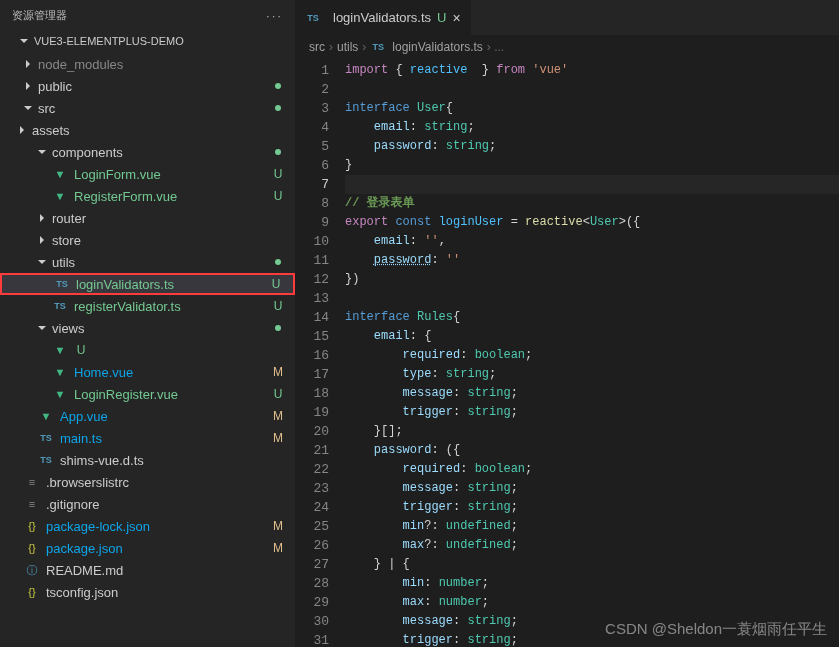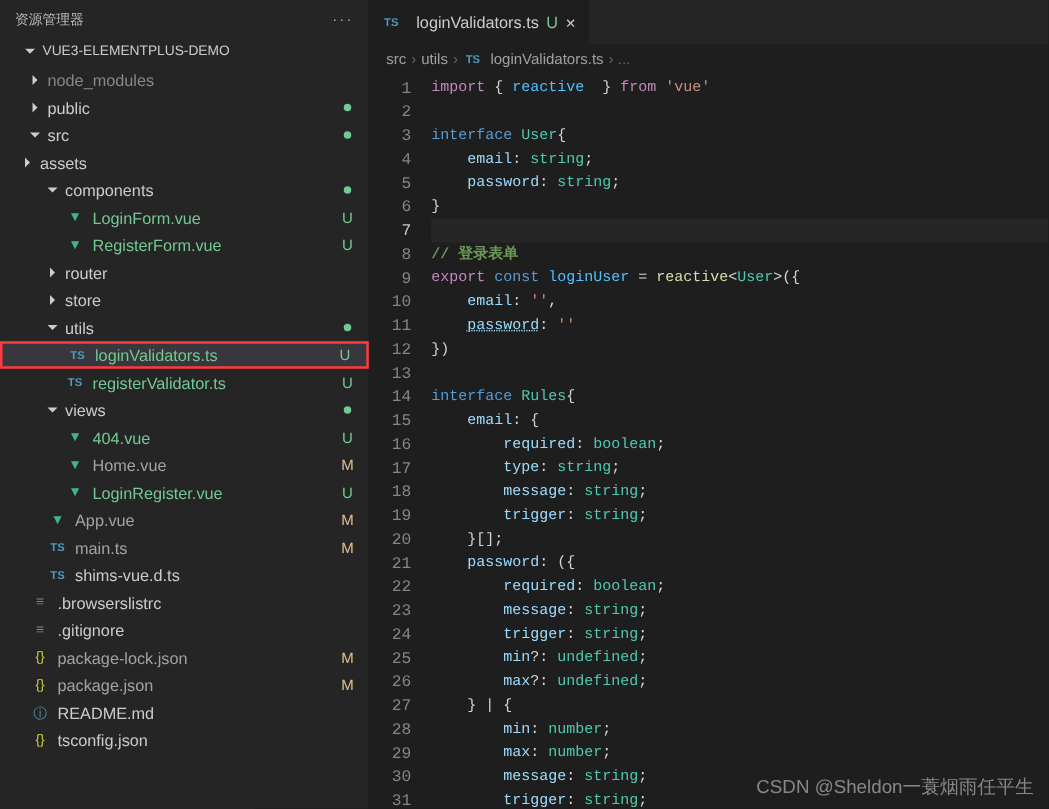--- a/index.html
+++ b/index.html
@@ -80,21 +80,21 @@
     .status.U { color: #73c991; }
     .status.M { color: #e2c08d; }
     .status-dot { width: 6px; height: 6px; border-radius: 50%; background: #73c991; margin-left: auto; margin-right: 4px; }
     .icon { width: 16px; height: 16px; margin-right: 6px; display: inline-flex; align-items: center; justify-content: center; font-size: 11px; }
     .icon.vue { color: #41b883; }
     .icon.ts { color: #519aba; font-weight: bold; font-size: 9px; }
     .icon.json { color: #cbcb41; }
     .icon.info { color: #519aba; }
     .icon.conf { color: #888; }
     .txt-u { color: #73c991; }
-    .txt-m { color: #a3a3a3; }
+    .txt-m { color: #0ea5e9; }
     .txt-dim { color: #888; }
 
     .editor-area { flex: 1; display: flex; flex-direction: column; background: #1e1e1e; }
     .tabs { display: flex; background: #252526; height: 35px; font-family: "Segoe UI", sans-serif; }
     .tab {
       display: flex;
       align-items: center;
       padding: 0 10px;
       background: #1e1e1e;
       border-right: 1px solid #252526;
@@ -223,21 +223,20 @@
         <span class="label txt-u">registerValidator.ts</span>
         <span class="status U">U</span>
       </div>
       <div class="tree-item" style="padding-left: 38px;">
         <span class="chevron down"></span>
         <span class="label ">views</span>
         <span class="status-dot U"></span>
       </div>
       <div class="tree-item" style="padding-left: 52px;">
         <span class="icon vue">▼</span>
-        <span class="label txt-u">404.vue</span>
         <span class="status U">U</span>
       </div>
       <div class="tree-item" style="padding-left: 52px;">
         <span class="icon vue">▼</span>
         <span class="label txt-m">Home.vue</span>
         <span class="status M">M</span>
       </div>
       <div class="tree-item" style="padding-left: 52px;">
         <span class="icon vue">▼</span>
         <span class="label txt-u">LoginRegister.vue</span>

